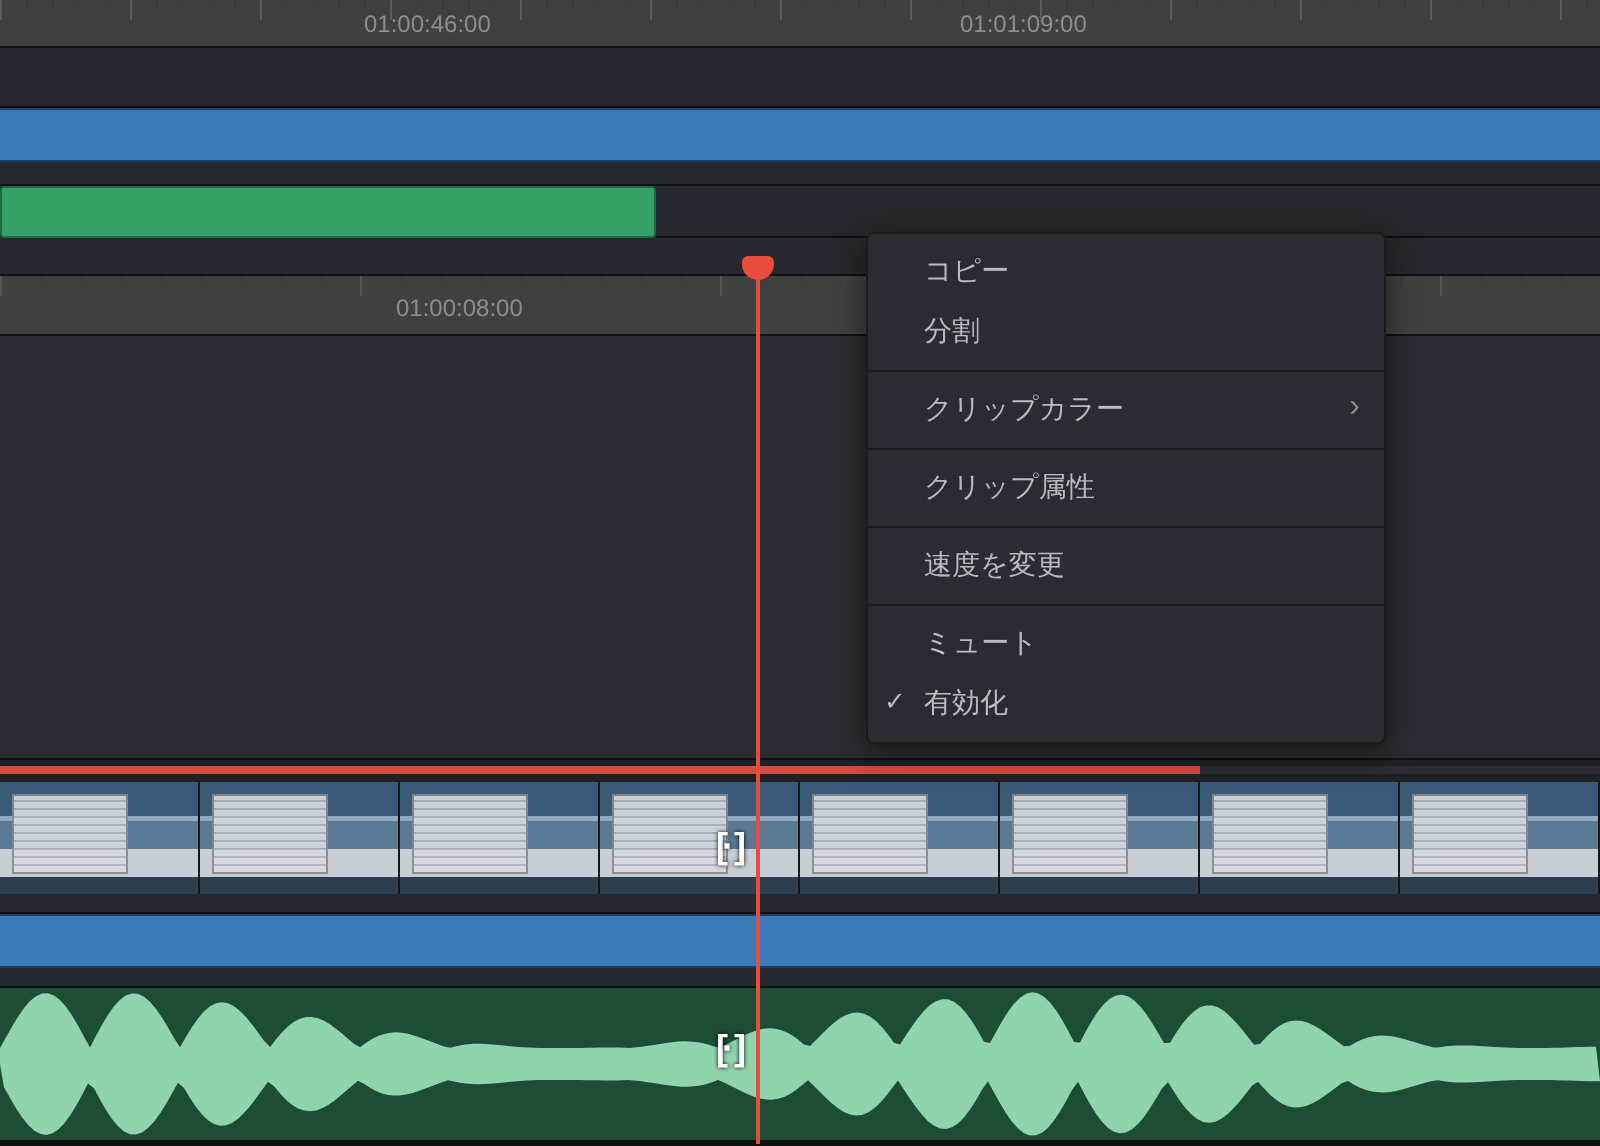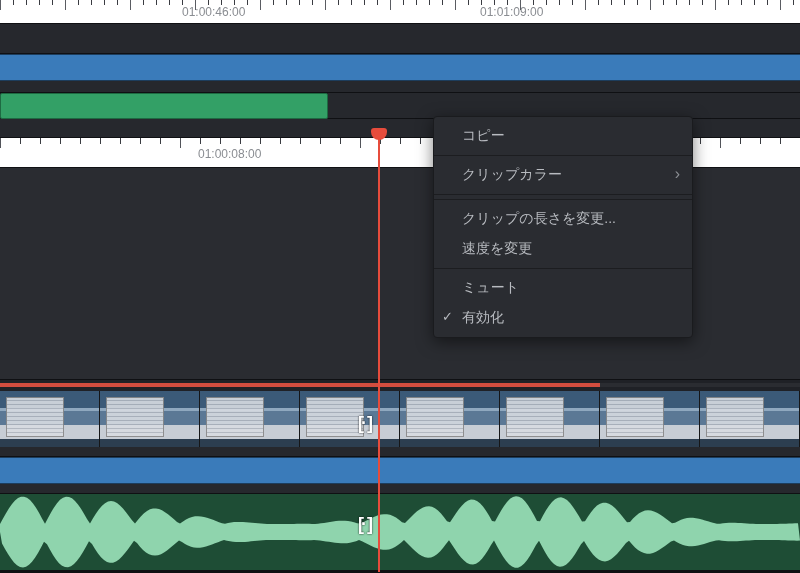--- a/index.html
+++ b/index.html
@@ -6,21 +6,21 @@
   body {
     width: 800px; height: 573px;
     background: #1f2126;
     font-family: "Hiragino Sans", "Yu Gothic", Arial, sans-serif;
     overflow: hidden;
     position: relative;
     color: #b8b8b8;
   }
   .ruler {
     position: absolute; left: 0; width: 800px; height: 24px;
-    background: #ffffff;
+    background: #404040;
     border-bottom: 1px solid #101114;
   }
   .ruler .tick { position: absolute; top: 0; height: 24px; pointer-events: none; }
   .ruler .tick .major {
     position: absolute; top: 0; width: 1px; height: 10px;
     background: #5a5c62;
   }
   .ruler .tick .minor {
     position: absolute; top: 0; width: 1px; height: 5px;
     background: #3a3c42;
@@ -425,22 +425,23 @@
 
 <div class="playhead" style="left:378px;">
   <div class="playhead-handle"></div>
 </div>
 
 <div class="trim-handle" style="left:358px; top:413px;">[<span style="letter-spacing:0">·</span>]</div>
 <div class="trim-handle" style="left:358px; top:514px;">[<span style="letter-spacing:0">·</span>]</div>
 
 <div class="context-menu">
 <div class="item"><span>コピー</span></div>
+    <div class="item"><span>分割</span></div>
     <div class="sep"></div>
     <div class="item" data-has-submenu="true"><span>クリップカラー</span></div>
     <div class="sep"></div>
+    <div class="item"><span>クリップ属性</span></div>
     <div class="sep"></div>
-    <div class="item"><span>クリップの長さを変更...</span></div>
     <div class="item"><span>速度を変更</span></div>
     <div class="sep"></div>
     <div class="item"><span>ミュート</span></div>
     <div class="item"><span class="check">✓</span><span>有効化</span></div>
   </div>
 
 </body></html>

